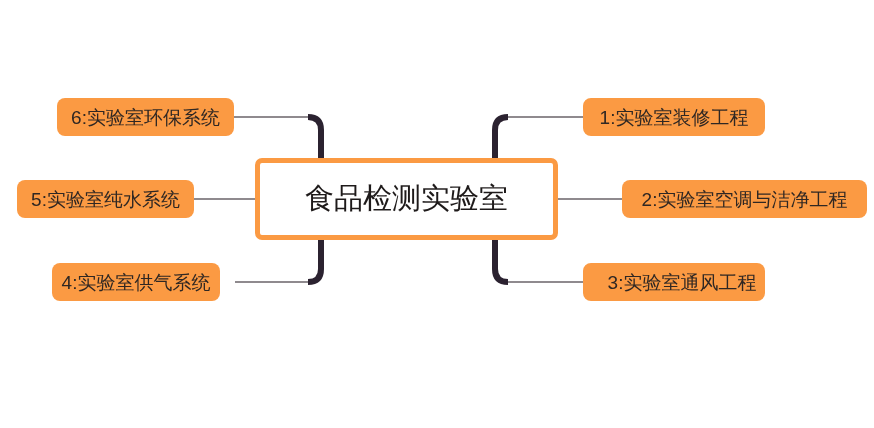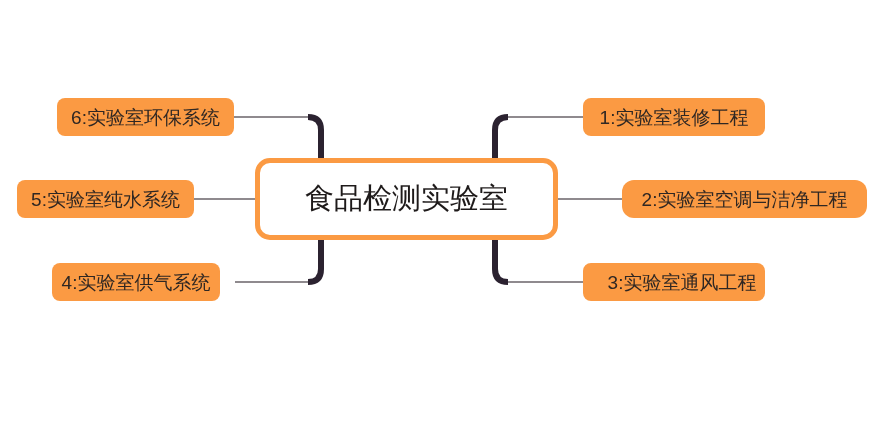--- a/index.html
+++ b/index.html
@@ -47,21 +47,21 @@
     background: var(--branch-fill, #FB9A43);
     border-radius: 8px;
     height: 38px;
     color: var(--branch-text, #2F2723);
     font-size: 19px;
     line-height: 1;
   }
   .root {
     background: var(--root-fill, #FFFFFF);
     border: 5px solid var(--root-border, #FB9A43);
-    border-radius: 15px;
+    border-radius: 7px;
     left: 255px;
     top: 158px;
     width: 303px;
     height: 82px;
     color: var(--root-text, #1E1A1A);
     font-size: 29px;
   }
 </style>
 </head>
 <body>
@@ -96,21 +96,21 @@
   </div>
 
   <div class="node branch" style="left:52px; top:263px; width:168px;">
     <span>4:实验室供气系统</span>
   </div>
 
   <div class="node branch" style="left:583px; top:98px; width:182px;align-items:center;">
     <span>1:实验室装修工程</span>
   </div>
 
-  <div class="node branch" style="left:622px; top:180px; width:245px;border-radius:12px;">
+  <div class="node branch" style="left:622px; top:180px; width:245px;">
     <span>2:实验室空调与洁净工程</span>
   </div>
 
   <div class="node branch" style="left:583px; top:263px; width:182px;padding-left:16px;">
     <span>3:实验室通风工程</span>
   </div>
 
 </div>
 
 </body></html>

